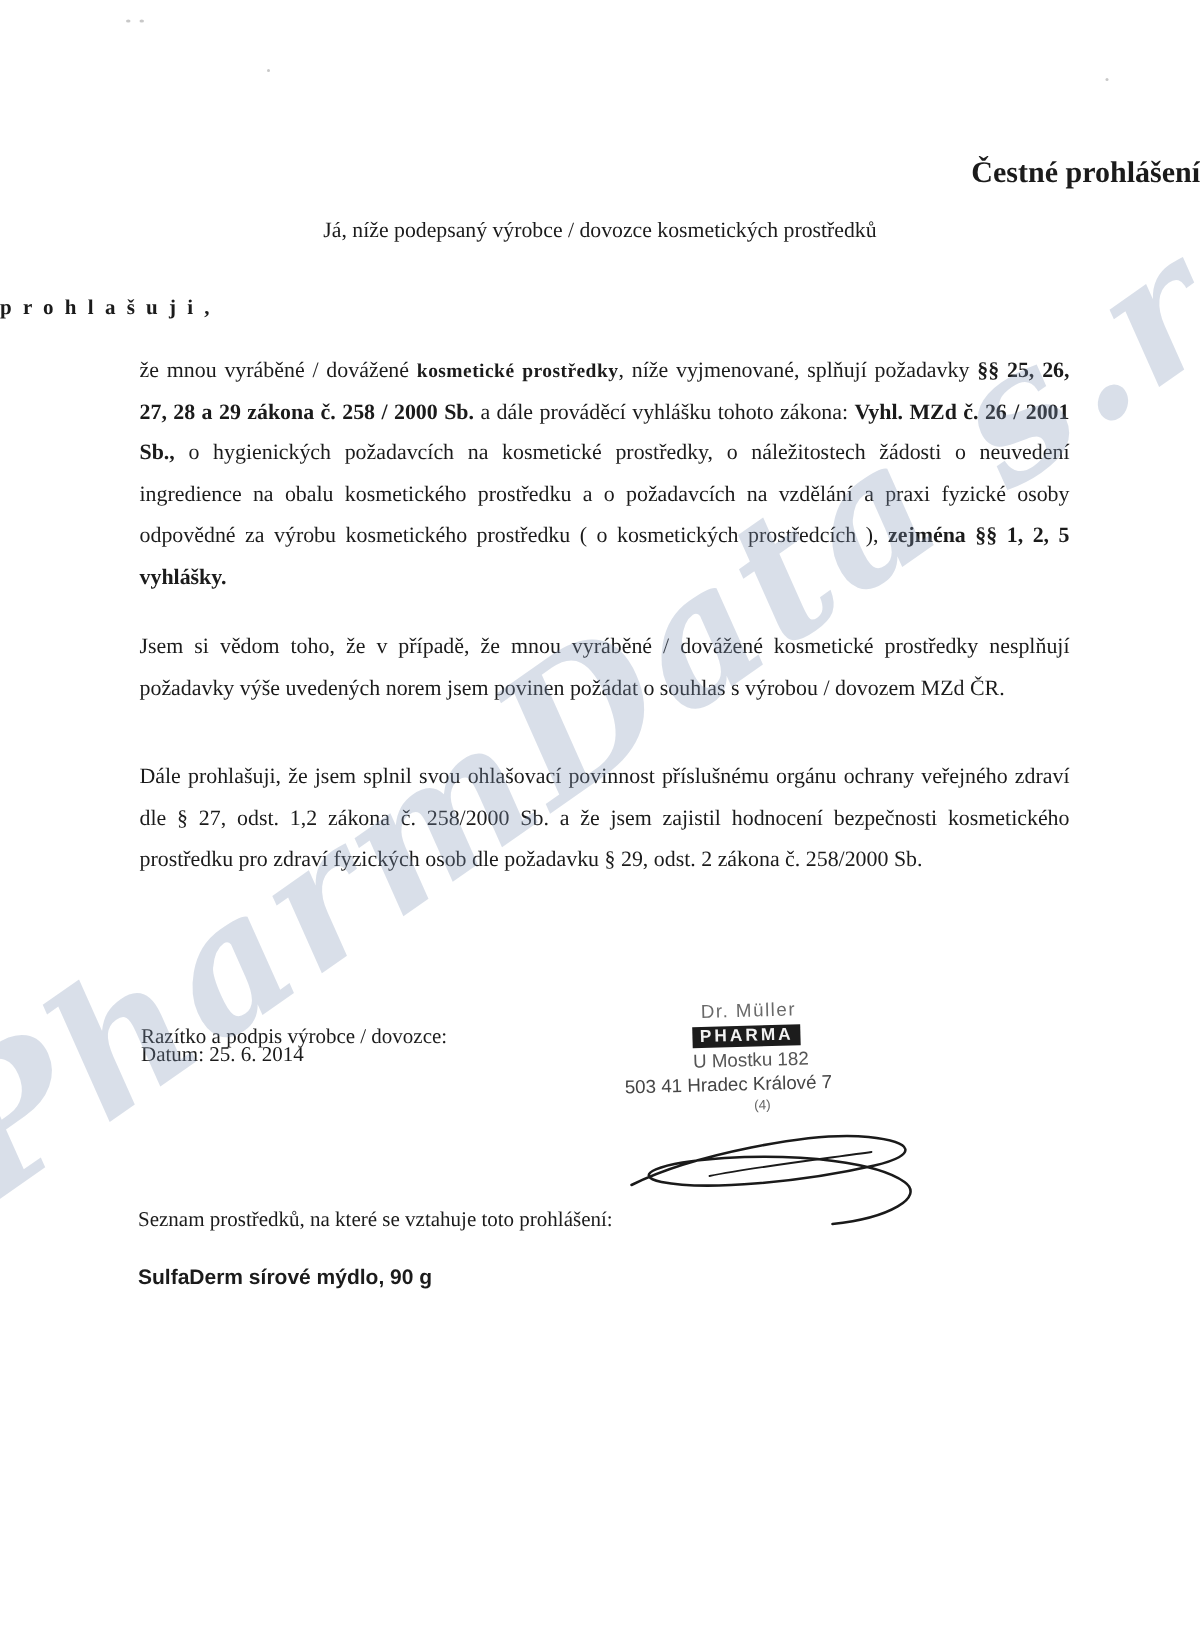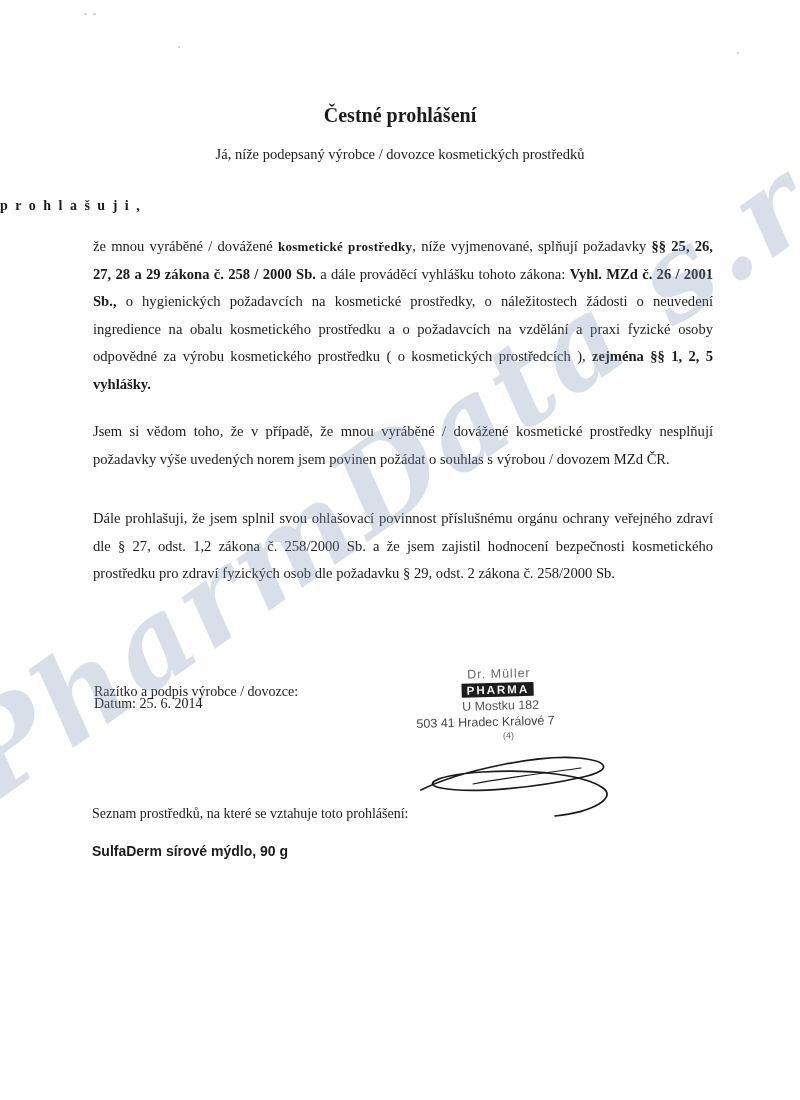--- a/index.html
+++ b/index.html
@@ -32,21 +32,21 @@
     color: rgba(128, 150, 182, 0.30);
     white-space: nowrap;
     z-index: 5;
     pointer-events: none;
   }
   .title {
     position: absolute;
     top: 104px;
     left: 0;
     width: 100%;
-    text-align: center;
+    text-align: right;
     font-size: 20px;
     font-weight: bold;
     margin: 0;
     z-index: 1;
   }
   .intro-line {
     position: absolute;
     top: 146px;
     left: 0;
     width: 100%;

